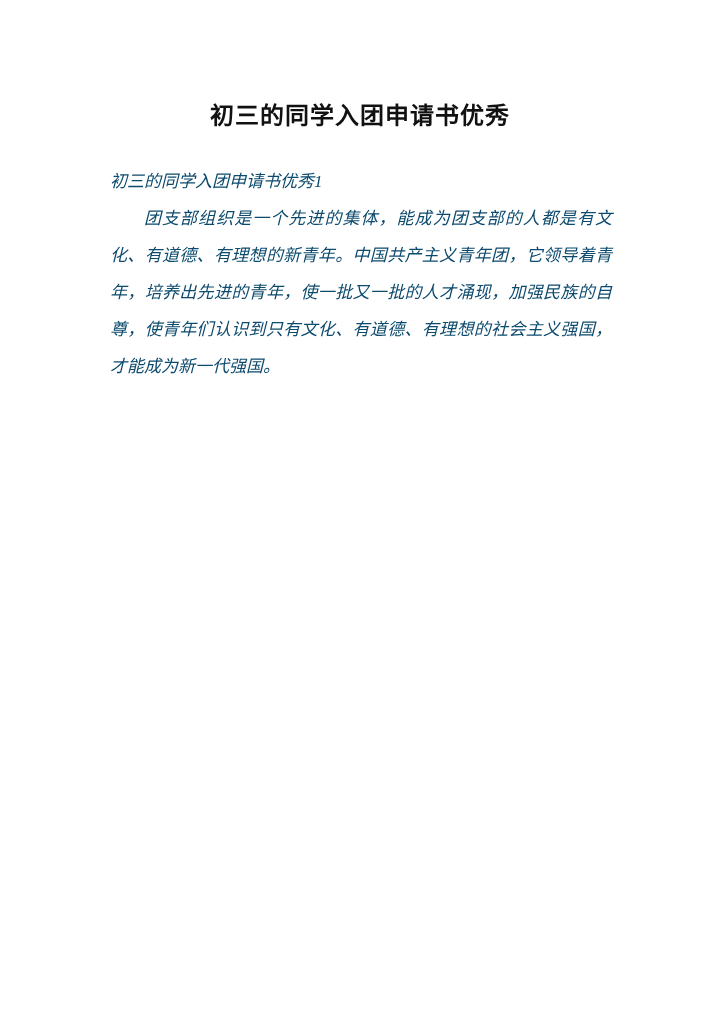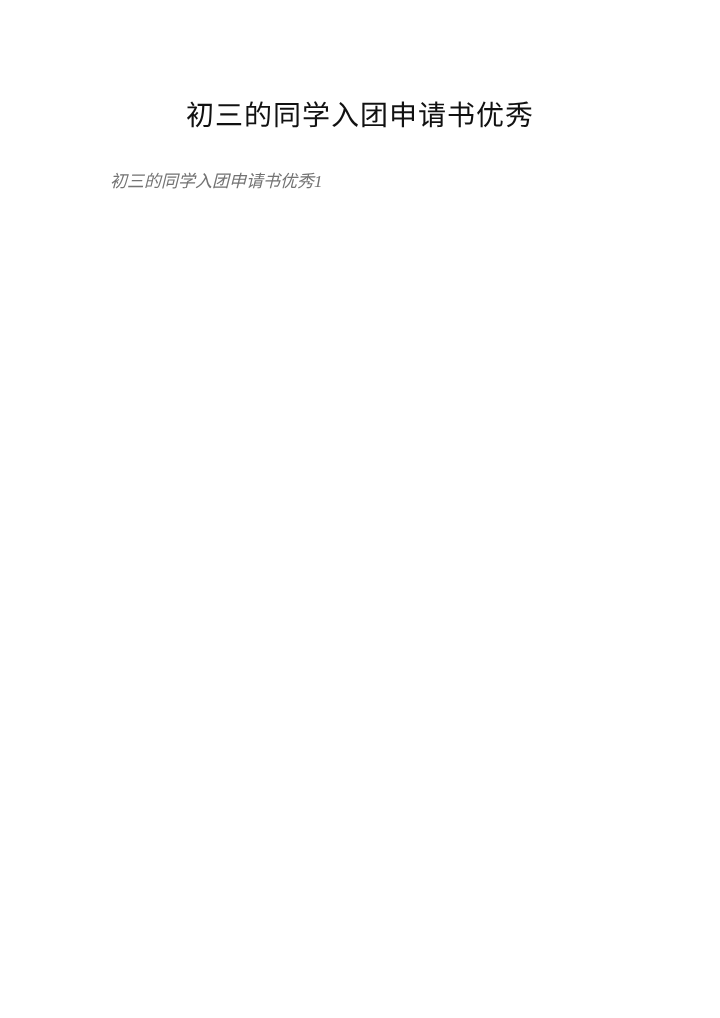--- a/index.html
+++ b/index.html
@@ -13,34 +13,34 @@
     height: 1018px;
     background: #ffffff;
     overflow: hidden;
     box-sizing: border-box;
   }
   .doc-title {
     margin: 96px 0 0 0;
     padding: 0;
     text-align: center;
     font-family: "Liberation Sans", "DejaVu Sans", sans-serif;
-    font-weight: 400;
-    font-size: 28px;
+    font-weight: 700;
+    font-size: 24px;
     line-height: 39px;
     color: #111111;
     letter-spacing: 1px;
   }
   .content {
     margin: 28px auto 0 110px;
     width: 502px;
     font-family: "Liberation Serif", "DejaVu Serif", serif;
     font-style: italic;
     font-size: 17px;
     line-height: 37px;
-    color: #737373;
+    color: #0c4a6e;
     text-align: justify;
   }
   .content p {
     margin: 0;
     padding: 0;
   }
   .section-heading {
     text-indent: 0;
   }
   .salutation,
@@ -54,18 +54,19 @@
 <div class="page">
 
   <h1 class="doc-title">初三的同学入团申请书优秀</h1>
 
   <div class="content">
 
     <p class="section-heading">初三的同学入团申请书优秀1</p>
 
 
 
+    <p class="para">团支部组织是一个先进的集体，能成为团支部的人都是有文化、有道德、有理想的新青年。中国共产主义青年团，它领导着青年，培养出先进的青年，使一批又一批的人才涌现，加强民族的自尊，使青年们认识到只有文化、有道德、有理想的社会主义强国，才能成为新一代强国。</p>
 
 
 
   </div>
 
 </div>
 
 </body></html>

